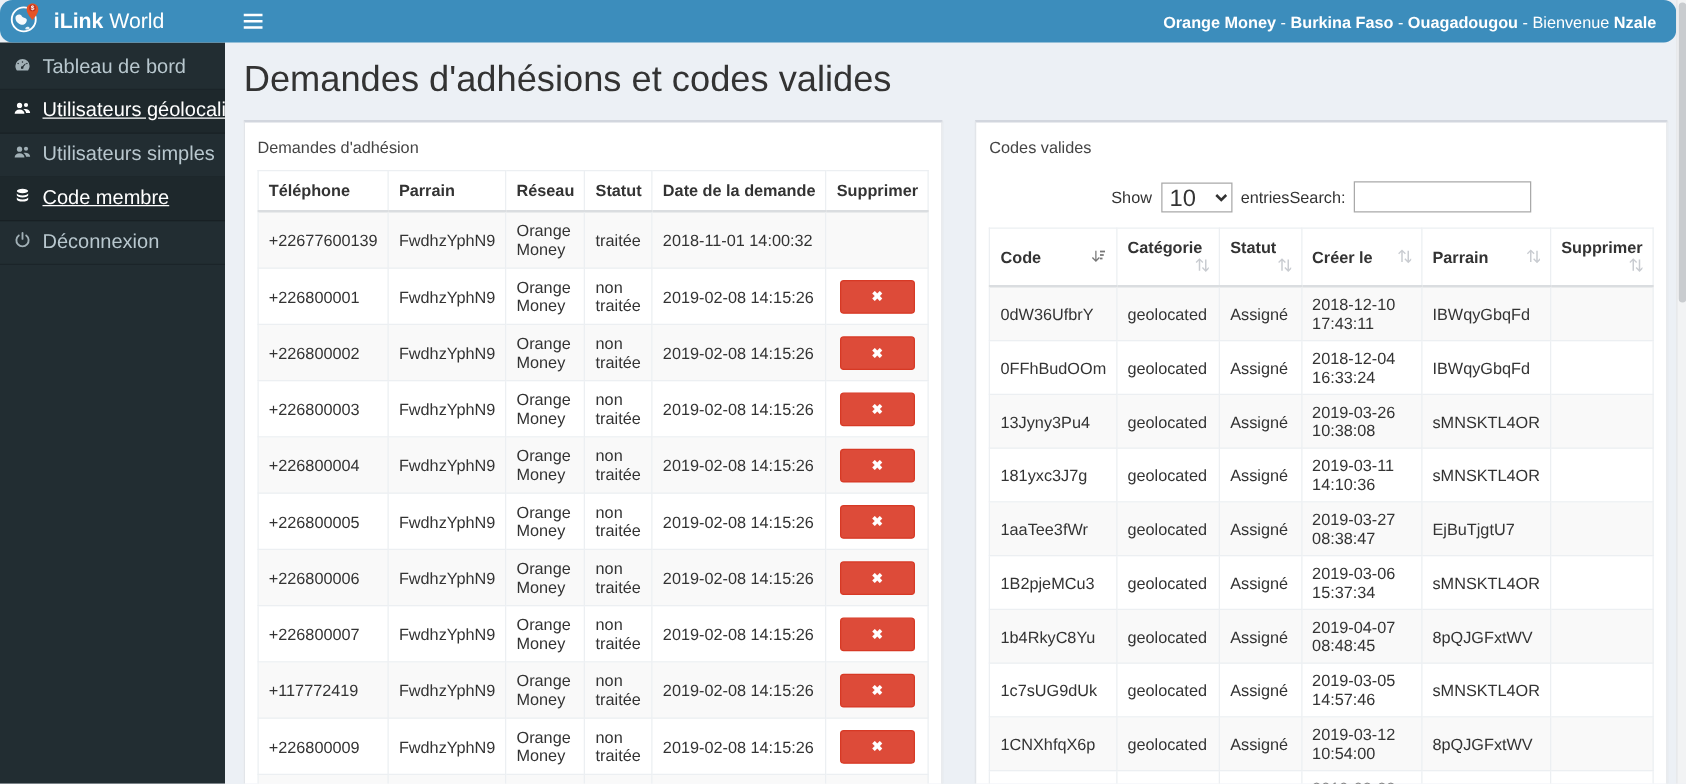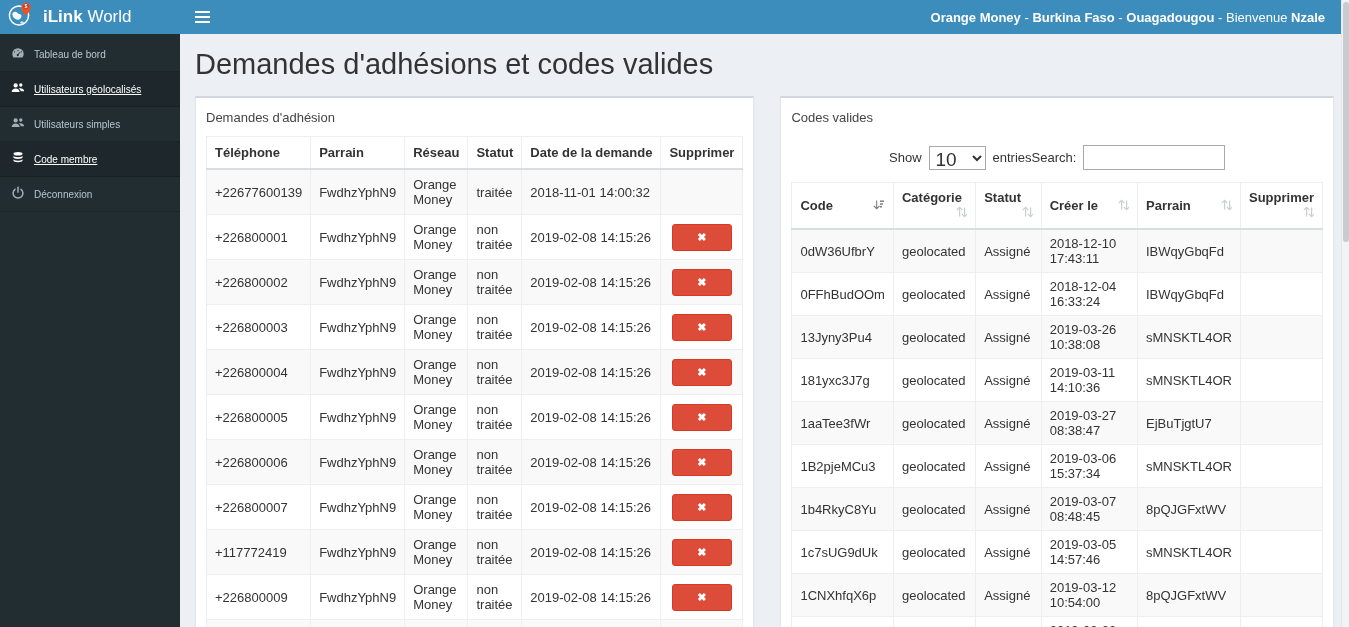--- a/index.html
+++ b/index.html
@@ -8,21 +8,21 @@
     font-family: "Liberation Sans", sans-serif;
     font-size: 13px;
     color: #333;
     background: #ecf0f5;
     position: relative;
   }
 
   
   .topbar {
     position: absolute; top: 0; left: 0; right: 8px; height: 34px;
-    background: #3c8dbc; display: flex; align-items: stretch; z-index: 10;
+    background: #3c8dbc; display: flex; align-items: stretch; z-index: 10; border-radius: 10px;
   }
   .logo {
     width: 180px; display: flex; align-items: center; gap: 9px;
     padding-left: 7px; color: #fff; font-size: 17px; cursor: pointer;
   }
   .logo .brand b { font-weight: 700; }
   .hamburger {
     width: 44px; display: flex; align-items: center; justify-content: center;
     cursor: pointer;
   }
@@ -35,21 +35,21 @@
   .topbar-right .seg-bold { font-weight: 700; }
 
   
   .sidebar {
     position: absolute; top: 34px; left: 0; bottom: 0; width: 180px;
     background: #222d32;
   }
   .side-menu { padding-top: 3px; }
   .side-item {
     height: 35px; display: flex; align-items: center; gap: 9px;
-    padding: 0 11px; color: #b8c7ce; font-size: 10px; cursor: pointer;
+    padding: 0 11px; color: #b8c7ce; font-size: 16px; cursor: pointer;
     border-bottom: 1px solid rgba(0,0,0,.18); white-space: nowrap;
   }
   .side-item svg { flex: 0 0 auto; opacity: .85; }
   .side-item.active { background: #1e282c; color: #fff; text-decoration: underline; }
   .side-item.active svg { opacity: 1; }
 
   
   .content {
     position: absolute; left: 180px; top: 34px; right: 0; bottom: 0;
     background: #ecf0f5; padding: 13px 15px; overflow: hidden;
@@ -429,21 +429,21 @@
               <td>geolocated</td>
               <td>Assigné</td>
               <td>2019-03-06 15:37:34</td>
               <td>sMNSKTL4OR</td>
               <td></td>
             </tr>
             <tr>
               <td>1b4RkyC8Yu</td>
               <td>geolocated</td>
               <td>Assigné</td>
-              <td>2019-03-07 08:48:45</td>
+              <td>2019-04-07 08:48:45</td>
               <td>8pQJGFxtWV</td>
               <td></td>
             </tr>
             <tr>
               <td>1c7sUG9dUk</td>
               <td>geolocated</td>
               <td>Assigné</td>
               <td>2019-03-05 14:57:46</td>
               <td>sMNSKTL4OR</td>
               <td></td>

